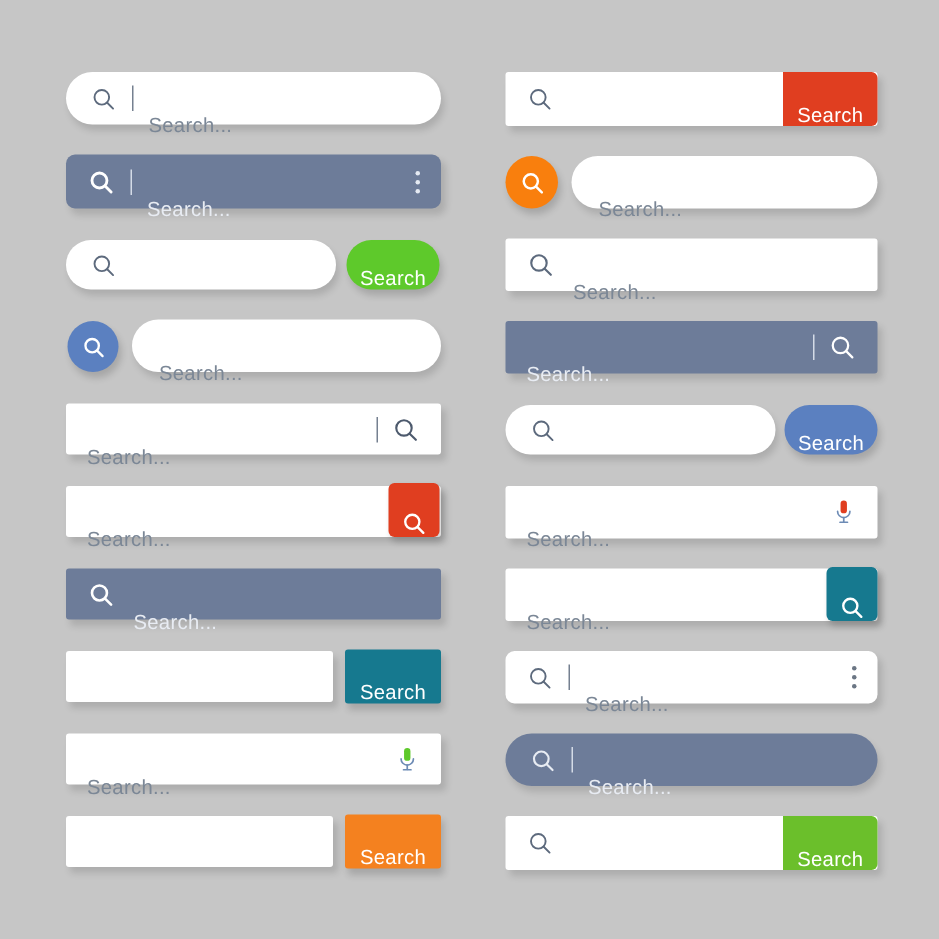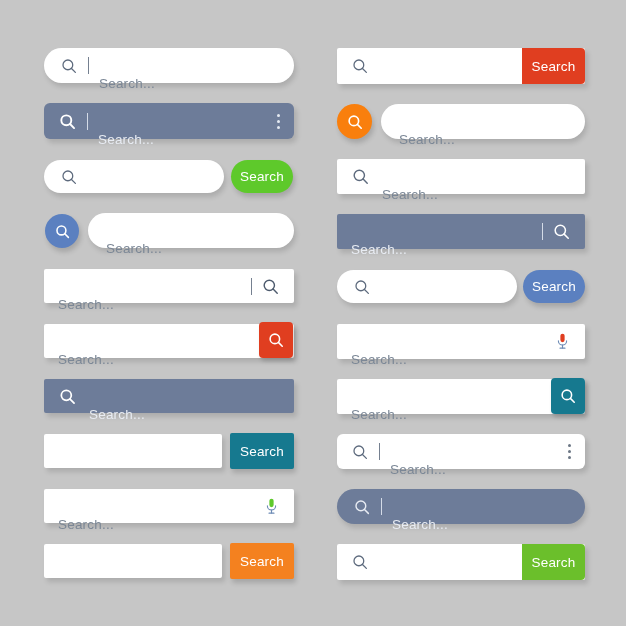--- a/index.html
+++ b/index.html
@@ -20,21 +20,21 @@
   .sq{border-radius:2px;}
   .rr{border-radius:6px;}
   .pill{border-radius:100px;}
 
   .ph{
     font-size:13.5px;color:#7b8796;letter-spacing:.2px;white-space:nowrap;margin-top:36px;
   }
   .ph.light{color:#e8ecf3;}
 
   .btn{
-    display:flex;align-items:center;justify-content:center;
+    display:flex;align-items:flex-end;justify-content:center;
     color:#fff;font-size:13.5px;letter-spacing:.2px;
   }
   .btn-shadow{box-shadow:2px 4px 5px rgba(0,0,0,0.16);}
 
   .divider{width:1px;height:17px;background:#5d6a7d;opacity:.85;}
   .divider.light{background:#dfe5ef;opacity:.9;}
 
   .dots{display:flex;flex-direction:column;gap:3px;align-items:center;}
   .dots i{display:block;width:3px;height:3px;border-radius:50%;background:#6b7684;}
   .dots.light i{background:#e5eaf2;}

